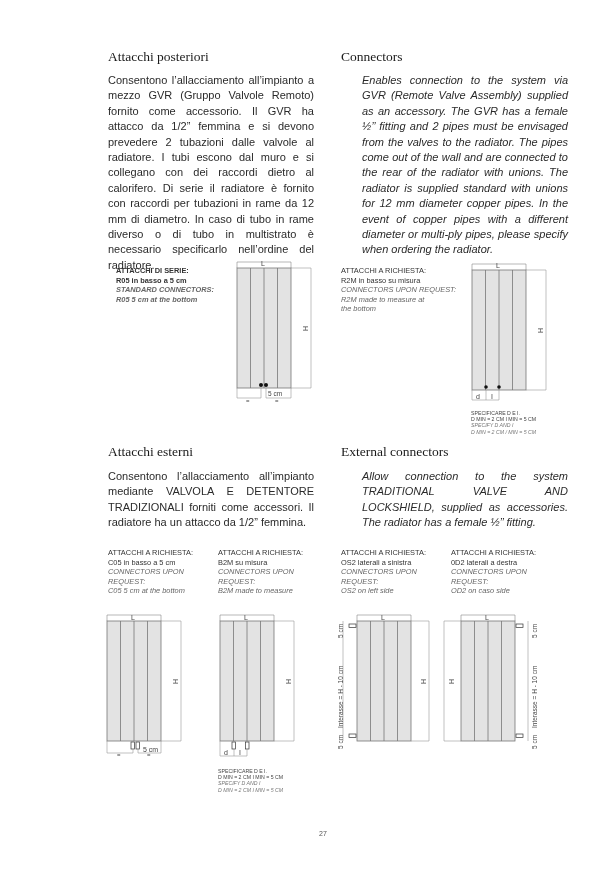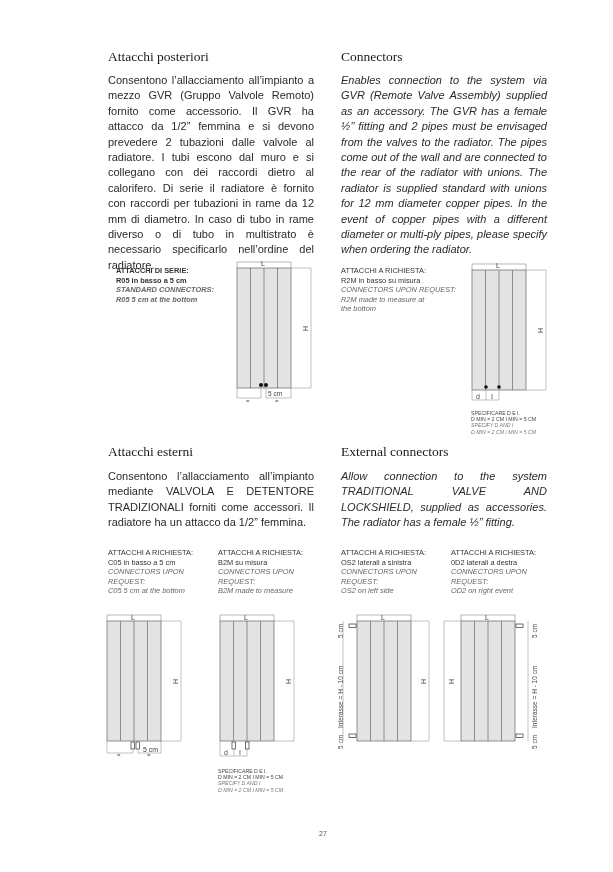--- a/index.html
+++ b/index.html
@@ -1,20 +1,20 @@
 <!DOCTYPE html>
 <html><head>
 <meta charset="utf-8">
 <style>
   html, body { margin: 0; padding: 0; background: #ffffff; }
   body { width: 613px; height: 872px; position: relative; overflow: hidden;
          font-family: "Liberation Sans", sans-serif; color: #2a2a2a; }
   .abs { position: absolute; }
   .heading { font-family: "Liberation Serif", serif; font-size: 13.5px; color: #1a1a1a; }
-  .italic { font-style: italic; }
+  .italic { font-style: italic; margin-left: 21px; }
   .para { font-size: 11px; line-height: 15.4px; text-align: justify; }
   .cap { font-size: 7.4px; line-height: 9.6px; color: #333; }
   .cap .en { font-style: italic; color: #666; }
   .spec { font-size: 5.2px; line-height: 6.2px; color: #444; }
   .spec .en { font-style: italic; color: #777; }
   .pagenum { font-size: 7px; color: #555; }
   svg text { font-family: "Liberation Sans", sans-serif; fill: #444; }
 </style>
 </head>
 <body>
@@ -118,21 +118,21 @@
   <div>OS2 laterali a sinistra</div>
   <div class="en">CONNECTORS UPON</div>
   <div class="en">REQUEST:</div>
   <div class="en">OS2 on left side</div>
 </div>
 <div class="abs cap" style="left:451px;top:548px;">
   <div>ATTACCHI A RICHIESTA:</div>
   <div>0D2 laterali a destra</div>
   <div class="en">CONNECTORS UPON</div>
   <div class="en">REQUEST:</div>
-  <div class="en">OD2 on right event</div>
+  <div class="en">OD2 on caso side</div>
 </div>
 
 <svg class="abs" style="left:104px;top:612px;" width="100" height="150">
   <line x1="3" y1="3" x2="3" y2="9" stroke="#888" stroke-width="0.6"></line>
   <line x1="57" y1="3" x2="57" y2="9" stroke="#888" stroke-width="0.6"></line>
   <line x1="3" y1="3" x2="57" y2="3" stroke="#888" stroke-width="0.6"></line>
   <text x="27" y="8" font-size="7">L</text>
   <rect x="3" y="9" width="54" height="120" fill="#e3e3e3" stroke="#777" stroke-width="0.8"></rect>
   <line x1="16.5" y1="9" x2="16.5" y2="129" stroke="#777" stroke-width="0.8"></line>
   <line x1="30" y1="9" x2="30" y2="129" stroke="#777" stroke-width="0.8"></line>

